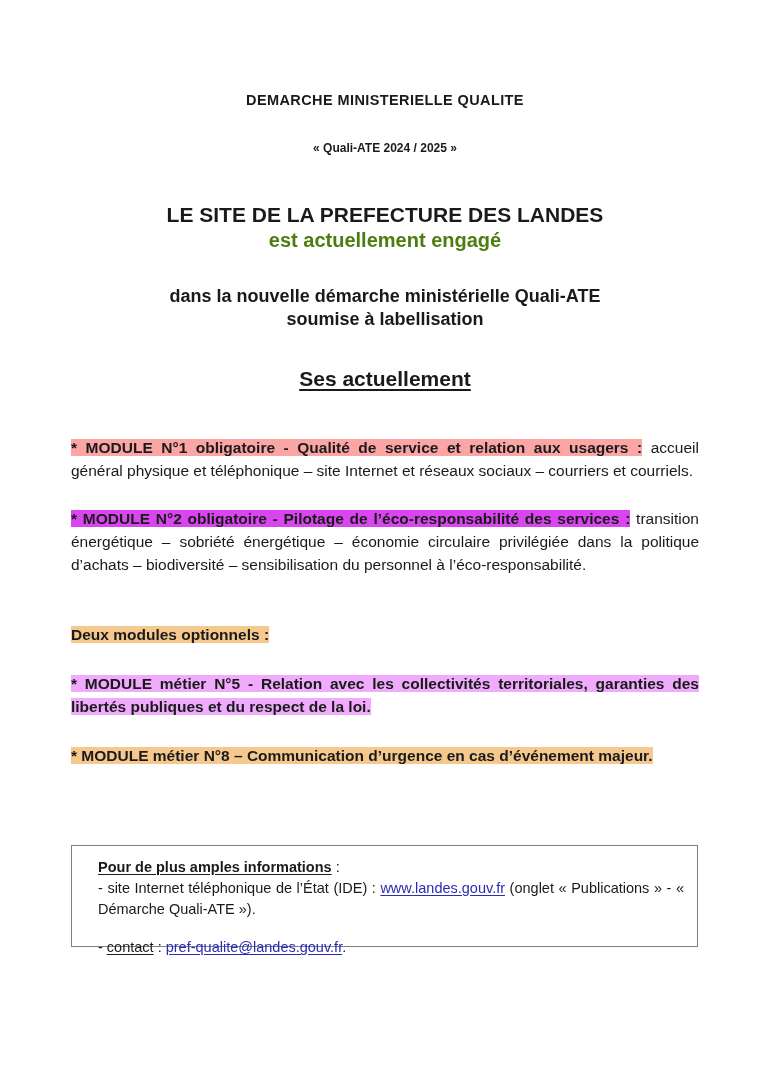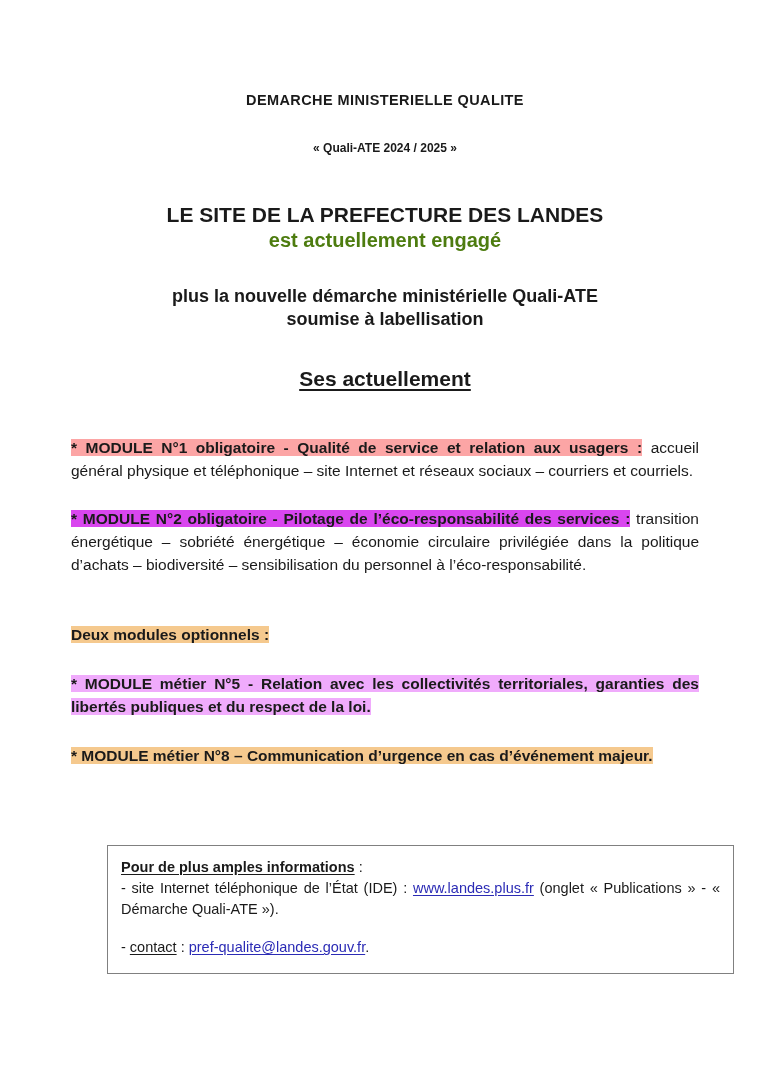--- a/index.html
+++ b/index.html
@@ -91,25 +91,24 @@
   .hl-yellow { background: #d946ef; }
   .hl-orange { background: #f5c98e; }
   .hl-pale   { background: #f0abfc; }
 
   
   .contact-box {
     position: absolute;
     left: 71px;
     top: 845px;
     width: 627px;
-    height: 129px;
+    height: 102px;
     box-sizing: border-box;
     border: 1px solid #808080;
-    padding: 11px 13px 0 13px;
-    margin-left: 36px;
+    padding: 11px 13px 0 26px;
   }
   .contact-box .line {
     font-size: 14.5px;
     line-height: 1.46;
     text-align: justify;
     margin: 0;
   }
   .contact-box .title-u {
     font-weight: bold;
     text-decoration: underline;
@@ -134,21 +133,21 @@
   <p class="head-1">DEMARCHE MINISTERIELLE QUALITE</p>
 
   <p class="head-2">« Quali-ATE 2024 / 2025 »</p>
 
   <div class="head-3">
     <div>LE SITE DE LA PREFECTURE DES LANDES</div>
     <div class="blue">est actuellement engagé</div>
   </div>
 
   <div class="head-4">
-    <div>plus la nouvelle démarche ministérielle Quali-ATE</div>
+    <div>dans la nouvelle démarche ministérielle Quali-ATE</div>
     <div>soumise à labellisation</div>
   </div>
 
   <div class="head-5">
     <span class="u">Ses actuellement</span>
   </div>
 
   <p class="para m1">
     <span class="b hl-cyan">* MODULE N°1 obligatoire -  Qualité de service et relation aux usagers :</span><span> accueil général physique et téléphonique – site Internet et réseaux sociaux – courriers et courriels.</span>
   </p>
@@ -167,21 +166,21 @@
 
   <p class="para m8">
     <span class="b hl-orange">* MODULE métier N°8 – Communication d’urgence en cas d’événement majeur.</span>
   </p>
 
   <div class="contact-box">
     <p class="line">
       <span class="title-u">Pour de plus amples informations</span><span> :</span>
     </p>
     <p class="line">
-      <span>- site Internet téléphonique de l’État (IDE) : </span><a class="link" href="#">www.landes.plus.fr</a><span> (onglet « Publications » - « Démarche Quali-ATE »).</span>
+      <span>- site Internet téléphonique de l’État (IDE) : </span><a class="link" href="#">www.landes.gouv.fr</a><span> (onglet « Publications » - « Démarche Quali-ATE »).</span>
     </p>
     <div class="gap"></div>
     <p class="line">
       <span>- </span><span class="u-plain">contact</span><span> : </span><a class="link" href="#">pref-qualite@landes.gouv.fr</a><span>.</span>
     </p>
   </div>
 
 </div>
 
 </body></html>

